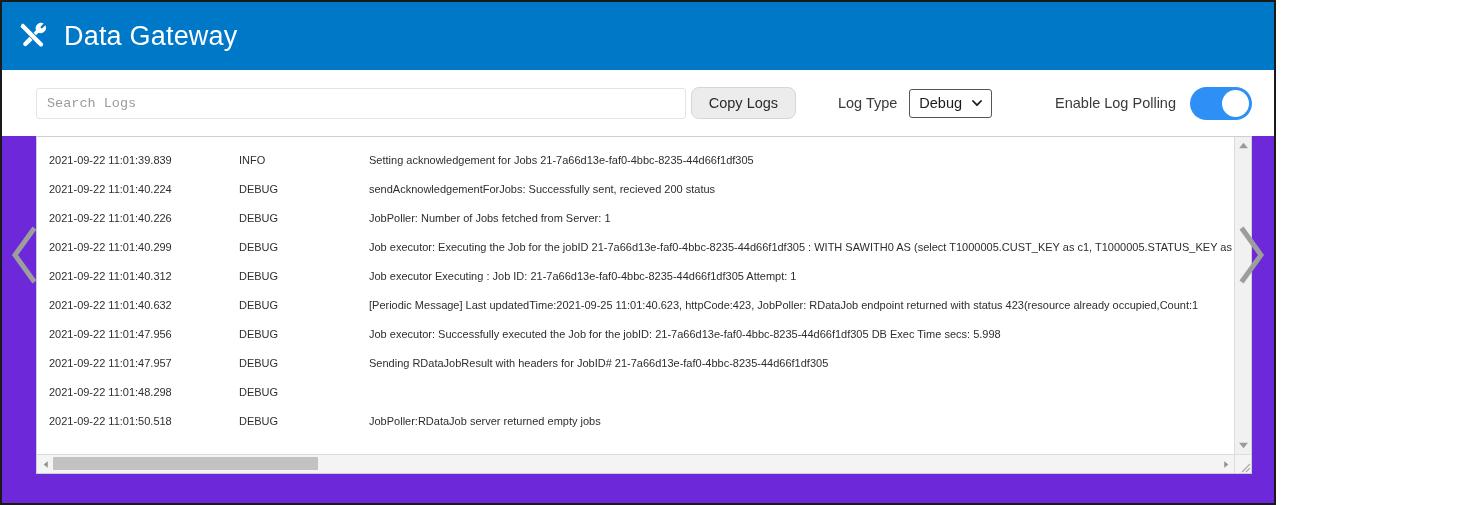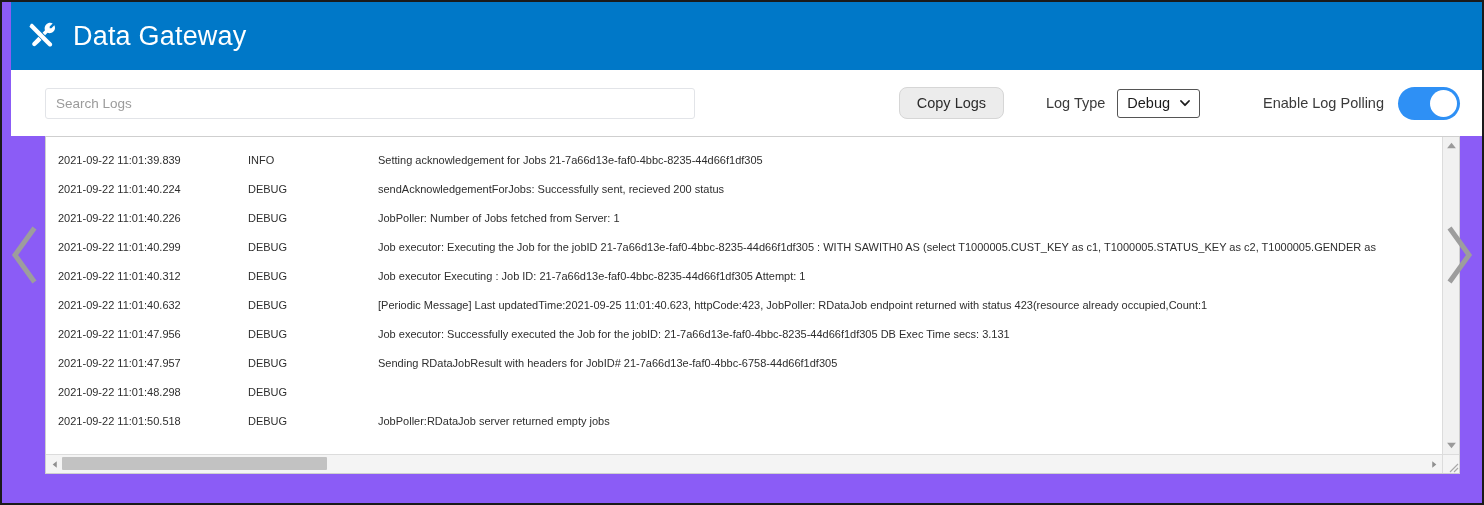--- a/index.html
+++ b/index.html
@@ -8,27 +8,26 @@
     background: #ffffff;
   }
   body {
     width: 1484px;
     height: 505px;
     font-family: "Liberation Sans", sans-serif;
     overflow: hidden;
   }
   .app-frame {
     position: relative;
-    width: 1484px;
+    width: 1276px;
     height: 505px;
     box-sizing: border-box;
     border: 2px solid #1a1a1a;
-    background: #8b5cf6;
+    background: #6d28d9;
     overflow: hidden;
-    padding-left: 9px;
   }
 
   
   .titlebar {
     height: 68px;
     background: #0078c8;
     display: flex;
     align-items: center;
     padding-left: 16px;
     box-sizing: border-box;
@@ -57,21 +56,21 @@
     box-sizing: border-box;
     background: #ffffff;
   }
   .search-input {
     width: 650px;
     height: 31px;
     box-sizing: border-box;
     border: 1px solid #e2e4e8;
     border-radius: 3px;
     padding: 0 10px;
-    font-family: Liberation Sans, sans-serif;
+    font-family: Liberation Mono, monospace;
     font-size: 13.5px;
     color: #3a3a3a;
     background: #ffffff;
     outline: none;
   }
   .search-input::placeholder {
     color: #9b9b9b;
     opacity: 1;
   }
   .toolbar-spacer { flex: 1 1 auto; }
@@ -340,26 +339,26 @@
             <div class="col-msg">Job executor Executing : Job ID: 21-7a66d13e-faf0-4bbc-8235-44d66f1df305 Attempt: 1</div>
           </div>
           <div class="log-row">
             <div class="col-time">2021-09-22 11:01:40.632</div>
             <div class="col-level">DEBUG</div>
             <div class="col-msg">[Periodic Message] Last updatedTime:2021-09-25 11:01:40.623, httpCode:423, JobPoller: RDataJob endpoint returned with status 423(resource already occupied,Count:1</div>
           </div>
           <div class="log-row">
             <div class="col-time">2021-09-22 11:01:47.956</div>
             <div class="col-level">DEBUG</div>
-            <div class="col-msg">Job executor: Successfully executed the Job for the jobID: 21-7a66d13e-faf0-4bbc-8235-44d66f1df305 DB Exec Time secs: 3.131</div>
+            <div class="col-msg">Job executor: Successfully executed the Job for the jobID: 21-7a66d13e-faf0-4bbc-8235-44d66f1df305 DB Exec Time secs: 5.998</div>
           </div>
           <div class="log-row">
             <div class="col-time">2021-09-22 11:01:47.957</div>
             <div class="col-level">DEBUG</div>
-            <div class="col-msg">Sending RDataJobResult with headers for JobID# 21-7a66d13e-faf0-4bbc-6758-44d66f1df305</div>
+            <div class="col-msg">Sending RDataJobResult with headers for JobID# 21-7a66d13e-faf0-4bbc-8235-44d66f1df305</div>
           </div>
           <div class="log-row">
             <div class="col-time">2021-09-22 11:01:48.298</div>
             <div class="col-level">DEBUG</div>
           </div>
           <div class="log-row">
             <div class="col-time">2021-09-22 11:01:50.518</div>
             <div class="col-level">DEBUG</div>
             <div class="col-msg">JobPoller:RDataJob server returned empty jobs</div>
           </div>

